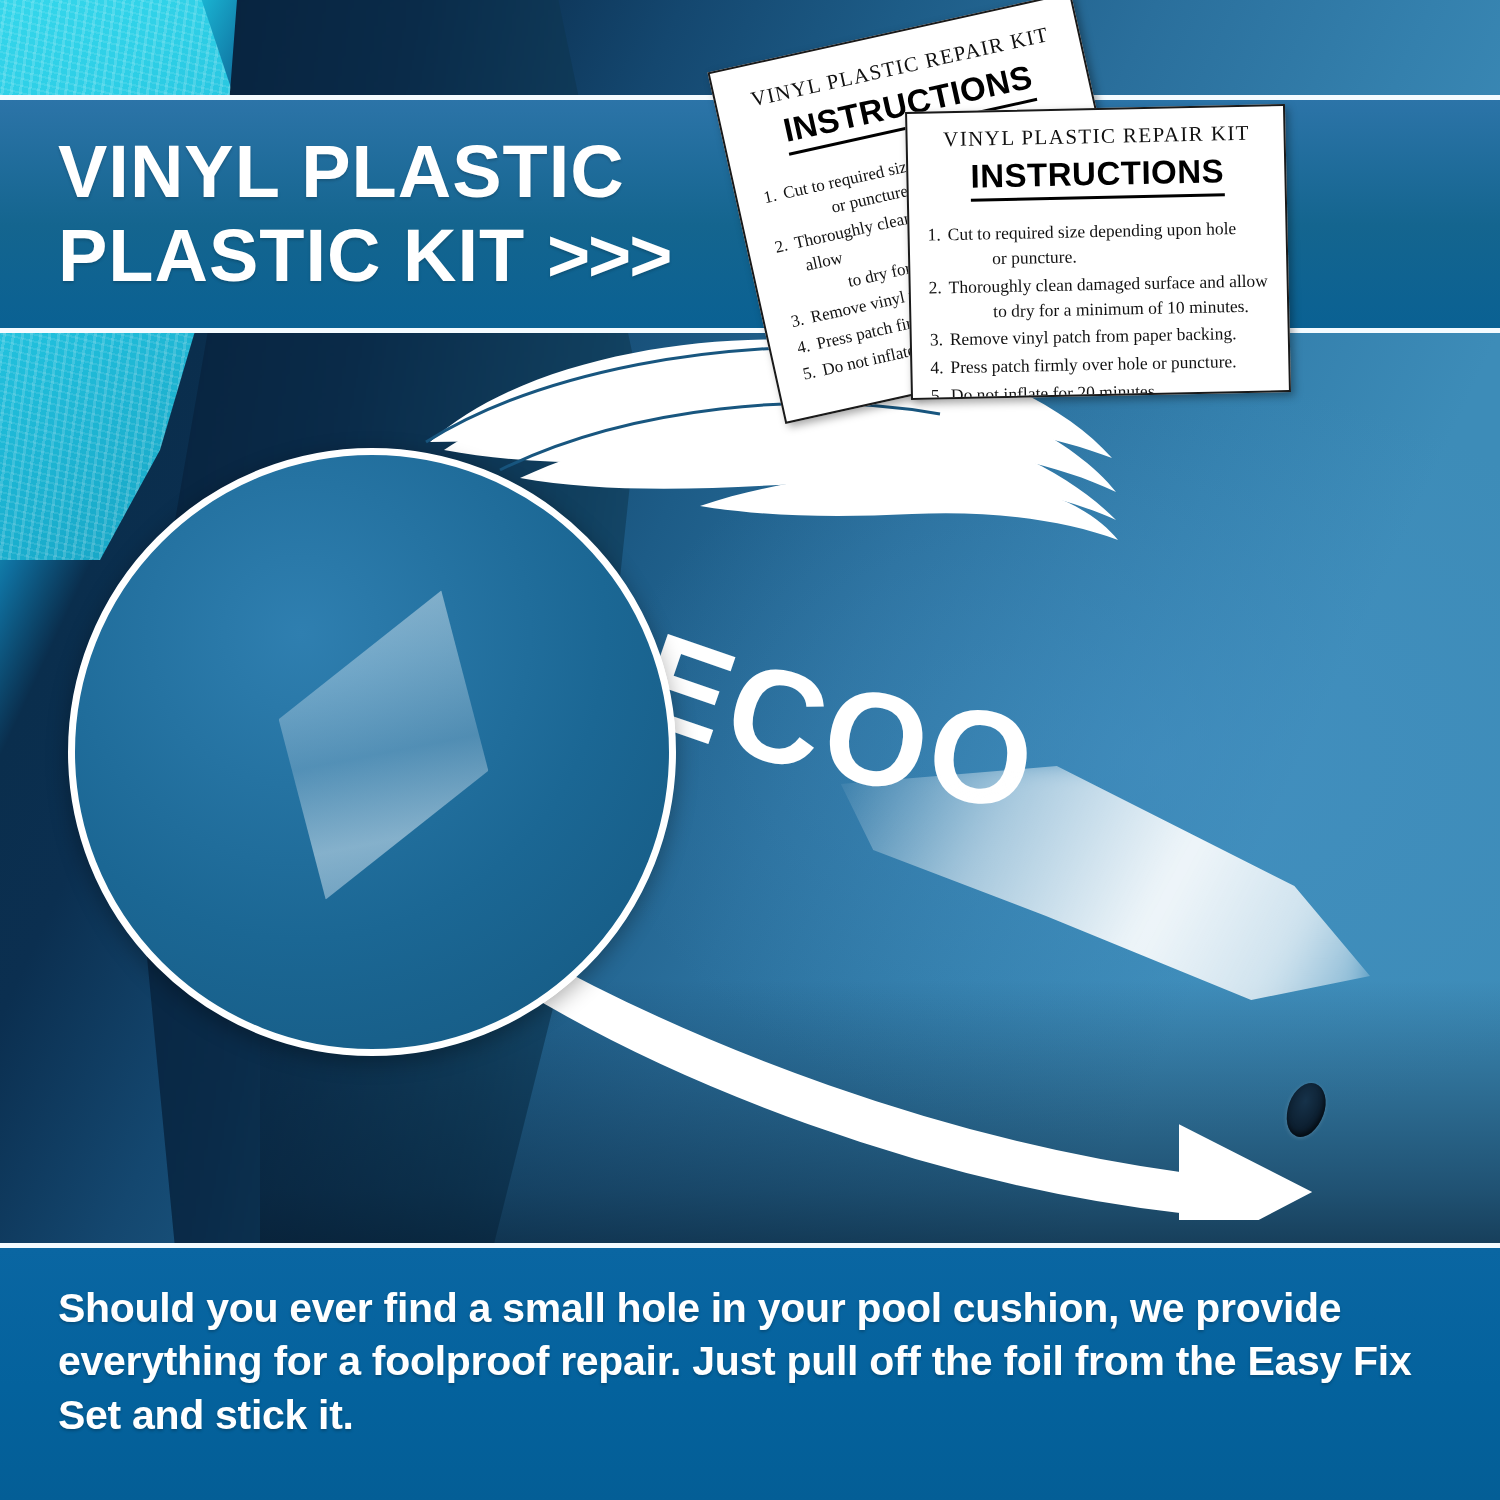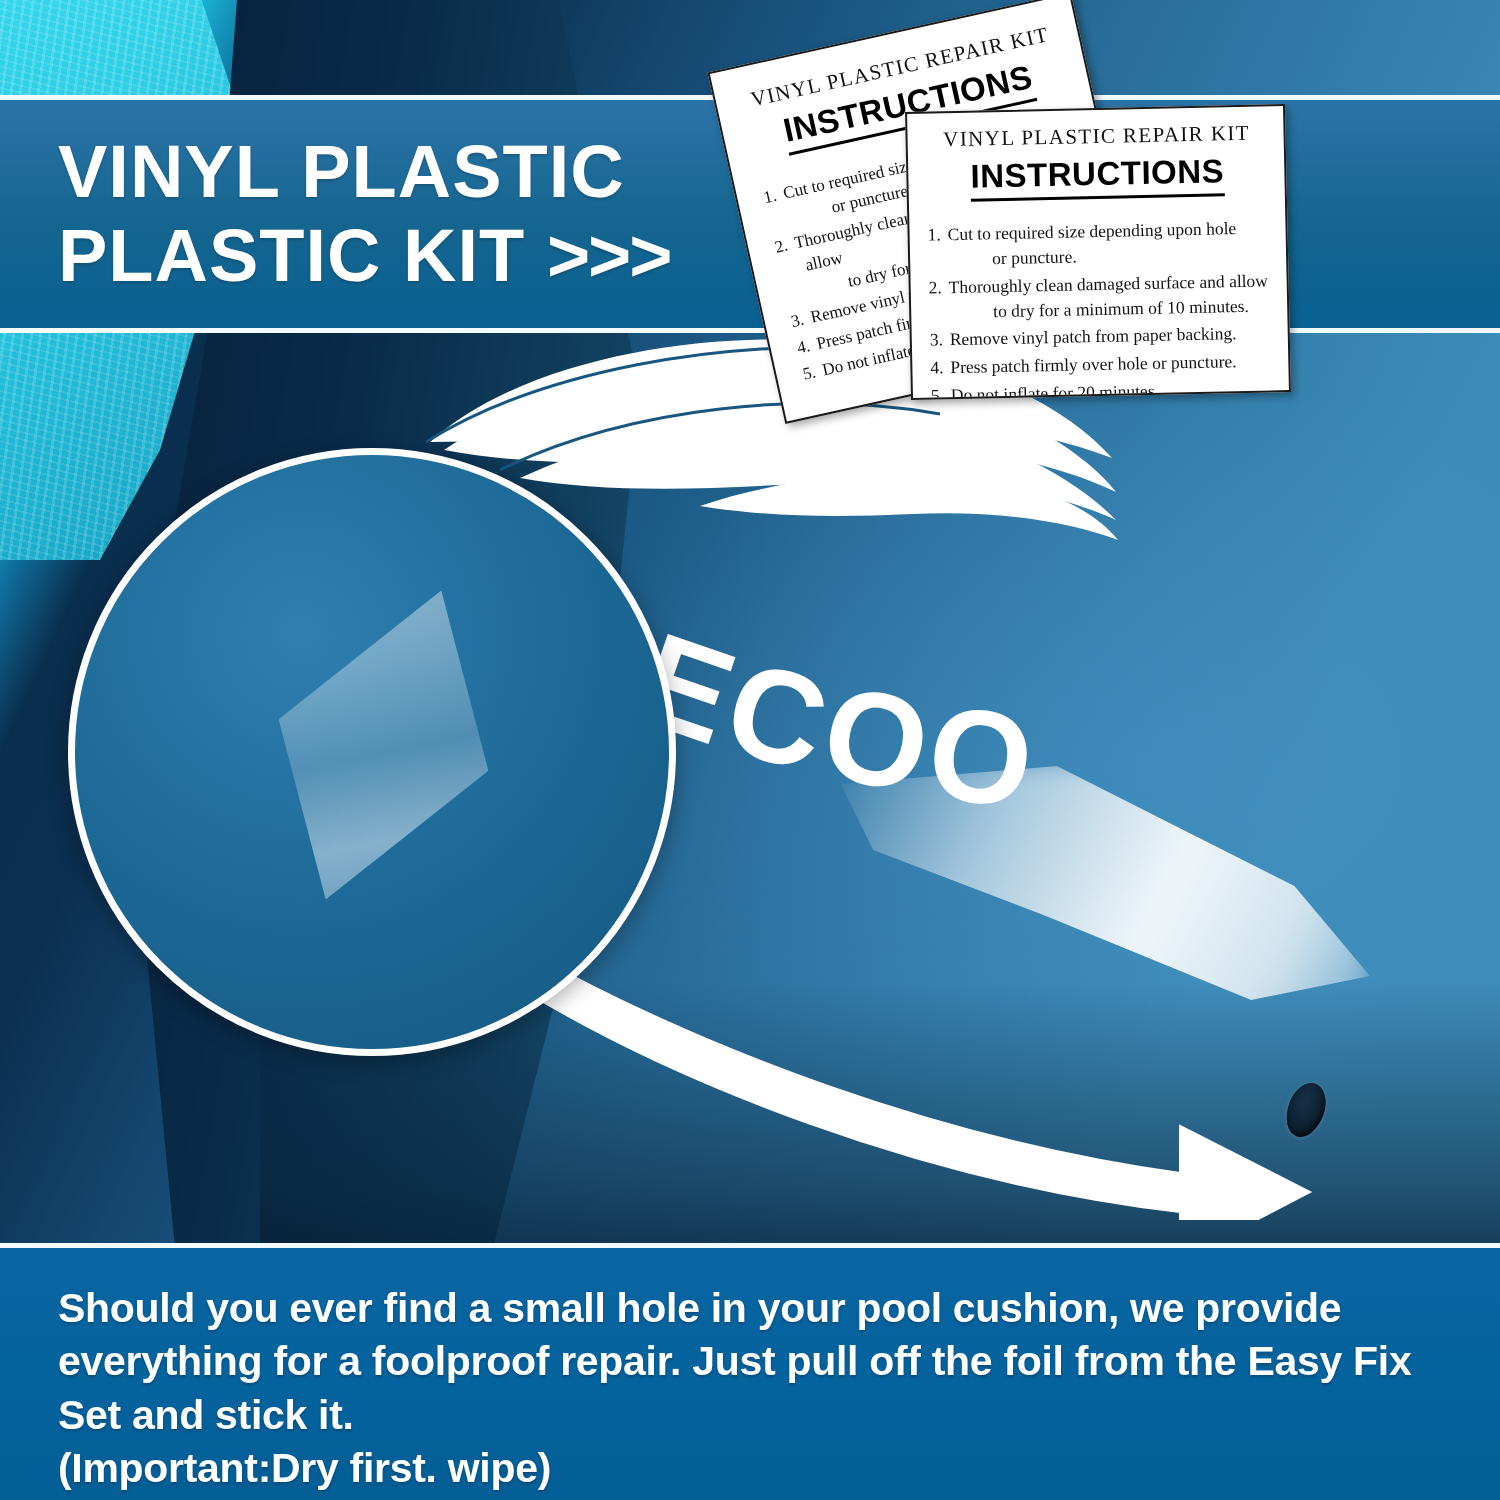--- a/index.html
+++ b/index.html
@@ -334,16 +334,15 @@
   <div class="banner">
     <div class="line">VINYL PLASTIC</div>
     <div class="line">
       <span>PLASTIC KIT</span>
       <span class="chev">&gt;&gt;&gt;</span>
     </div>
   </div>
 
   <div class="caption">
     <p>Should you ever find a small hole in your pool cushion, we provide everything for a foolproof repair. Just pull off the foil from the Easy Fix Set and stick it.</p>
-    <p>(Important:Dry first. wipe)</p>
   </div>
 
 </div>
 
 </body></html>

